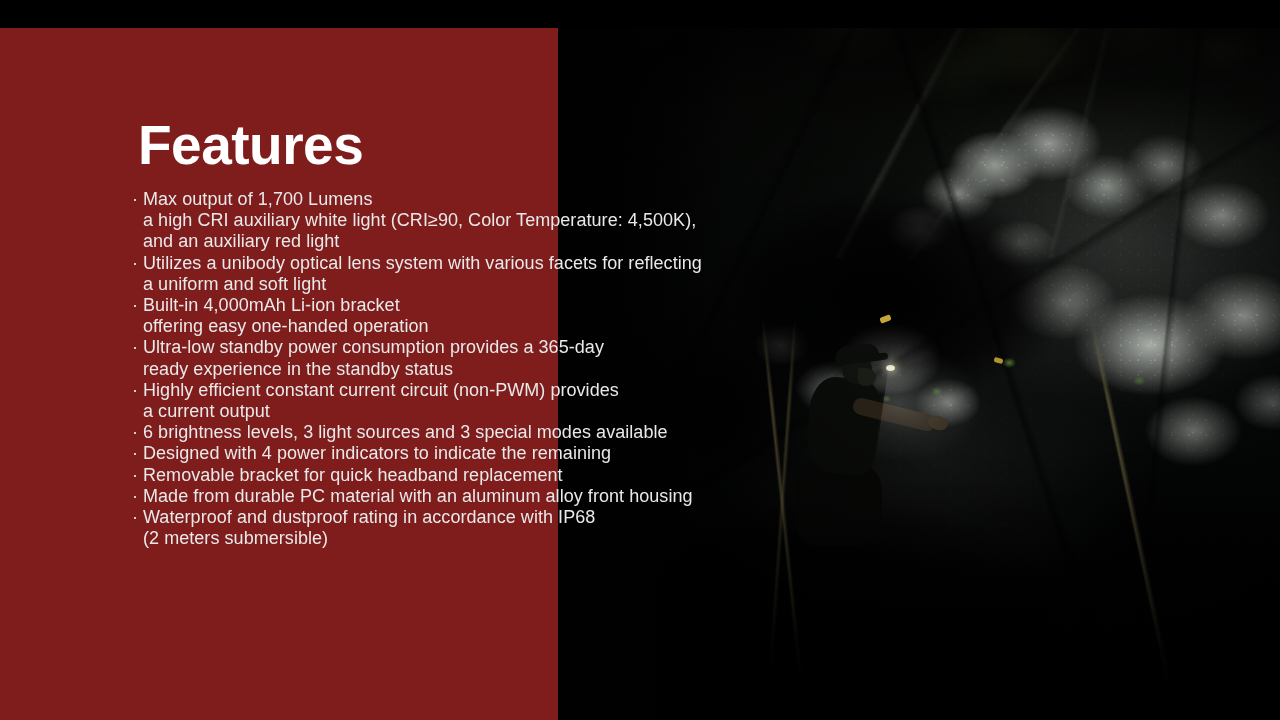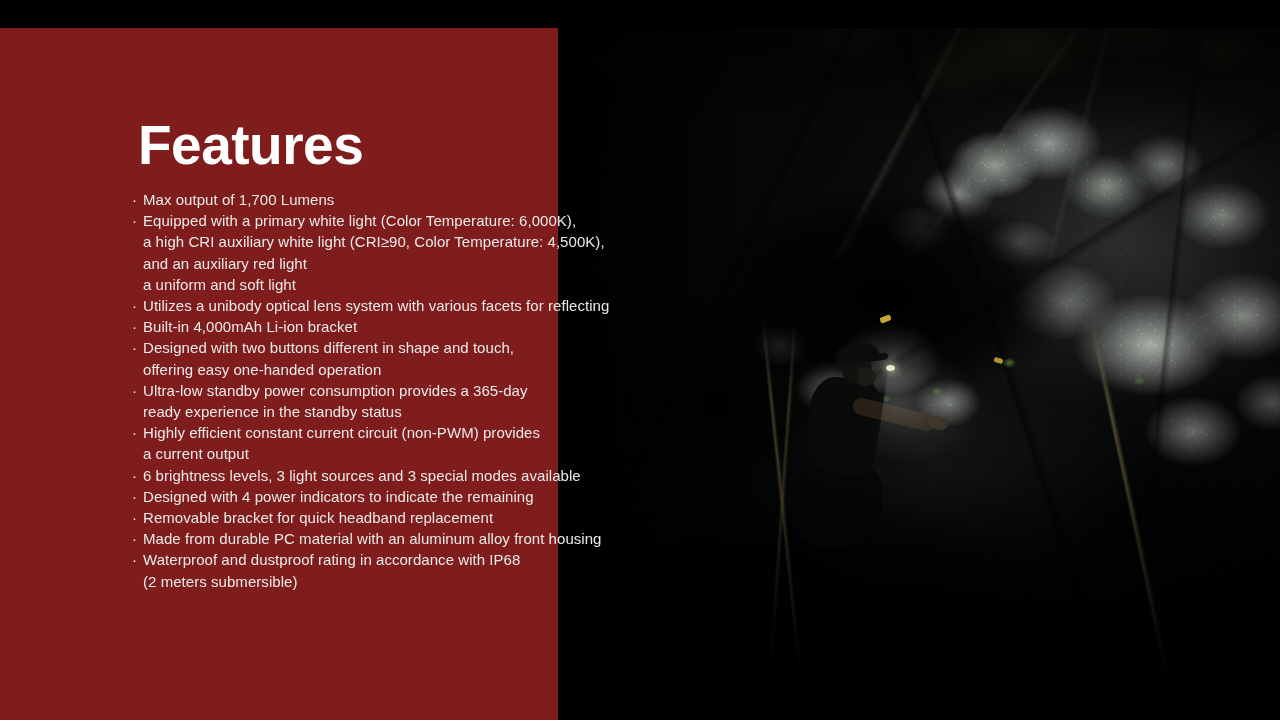--- a/index.html
+++ b/index.html
@@ -218,21 +218,21 @@
 
   .feature-list {
     position:absolute;
     left:132px; top:161px;
     width:520px;
     list-style:none;
   }
   .feature-item { margin:0; padding:0; }
   .feature-line {
     display:block;
-    font-size:15px;
+    font-size:18px;
     line-height:21.2px;
     color:#e9e9e9;
     white-space:nowrap;
     letter-spacing:0.05px;
   }
   .feature-line.first { text-indent:0; }
   .feature-line.cont  { padding-left:11px; }
   .bullet-dot {
     display:inline-block;
     width:11px;
@@ -277,33 +277,31 @@
     <div class="seam"></div>
   </div>
 
   <div class="content">
     <h1 class="page-title">Features</h1>
     <ul class="feature-list">
         <li class="feature-item">
           <span class="feature-line first"><span class="bullet-dot">·</span><span>Max output of 1,700 Lumens</span></span>
         </li>
         <li class="feature-item">
-          <span class="feature-line first"><span class="bullet-dot">·</span><span>Equipped with a primary white light (Color Temperature: 6,000K),</span></span>
           <span class="feature-line cont"><span>a high CRI auxiliary white light (CRI≥90, Color Temperature: 4,500K),</span></span>
           <span class="feature-line cont"><span>and an auxiliary red light</span></span>
         </li>
         <li class="feature-item">
+          <span class="feature-line first"><span class="bullet-dot">·</span><span>Utilizes a unibody optical lens system with various facets for reflecting</span></span>
           <span class="feature-line cont"><span>a uniform and soft light</span></span>
-          <span class="feature-line first"><span class="bullet-dot">·</span><span>Utilizes a unibody optical lens system with various facets for reflecting</span></span>
         </li>
         <li class="feature-item">
           <span class="feature-line first"><span class="bullet-dot">·</span><span>Built-in 4,000mAh Li-ion bracket</span></span>
         </li>
         <li class="feature-item">
-          <span class="feature-line first"><span class="bullet-dot">·</span><span>Designed with two buttons different in shape and touch,</span></span>
           <span class="feature-line cont"><span>offering easy one-handed operation</span></span>
         </li>
         <li class="feature-item">
           <span class="feature-line first"><span class="bullet-dot">·</span><span>Ultra-low standby power consumption provides a 365-day</span></span>
           <span class="feature-line cont"><span>ready experience in the standby status</span></span>
         </li>
         <li class="feature-item">
           <span class="feature-line first"><span class="bullet-dot">·</span><span>Highly efficient constant current circuit (non-PWM) provides</span></span>
           <span class="feature-line cont"><span>a current output</span></span>
         </li>

